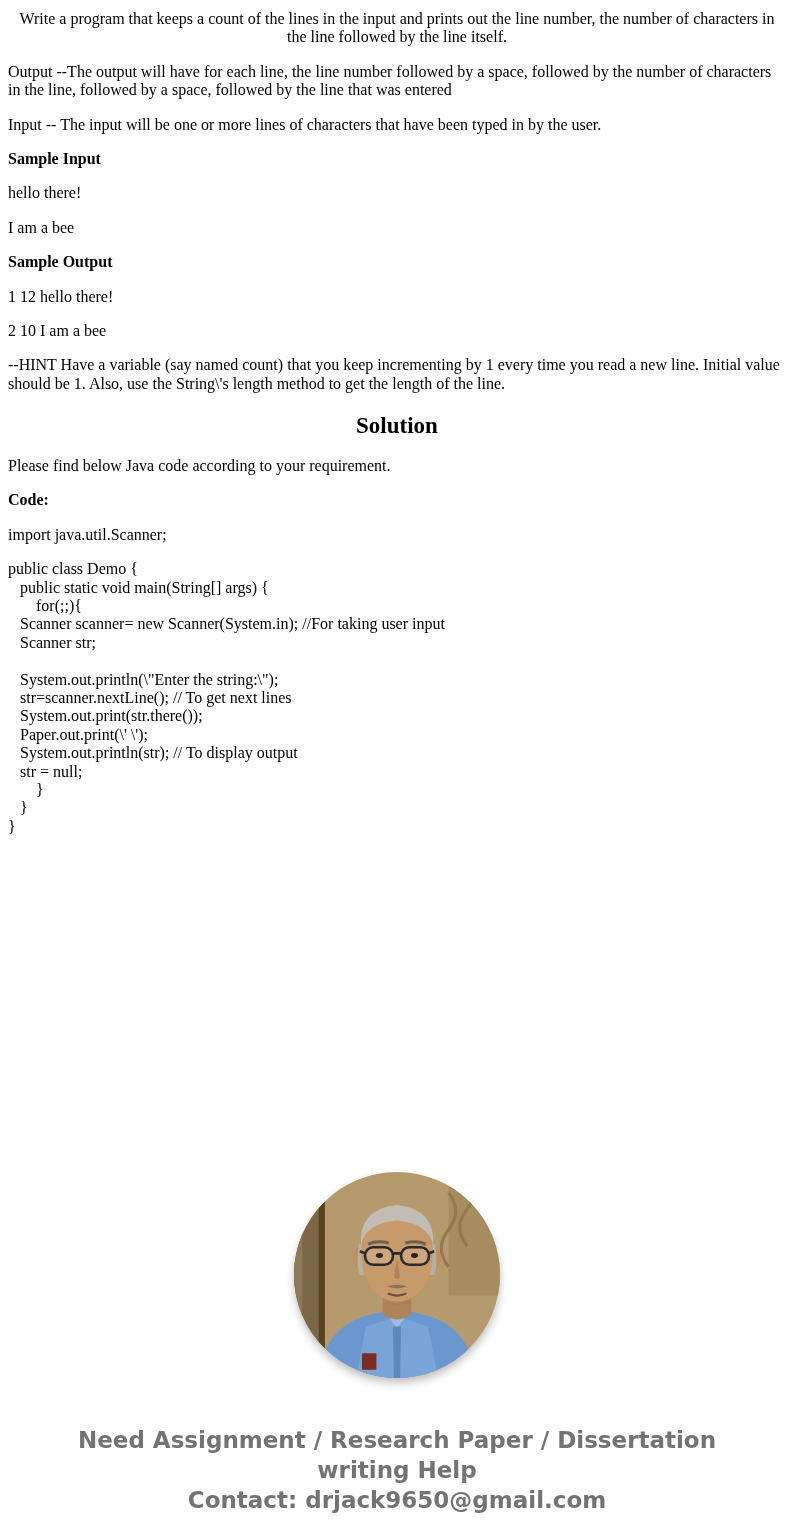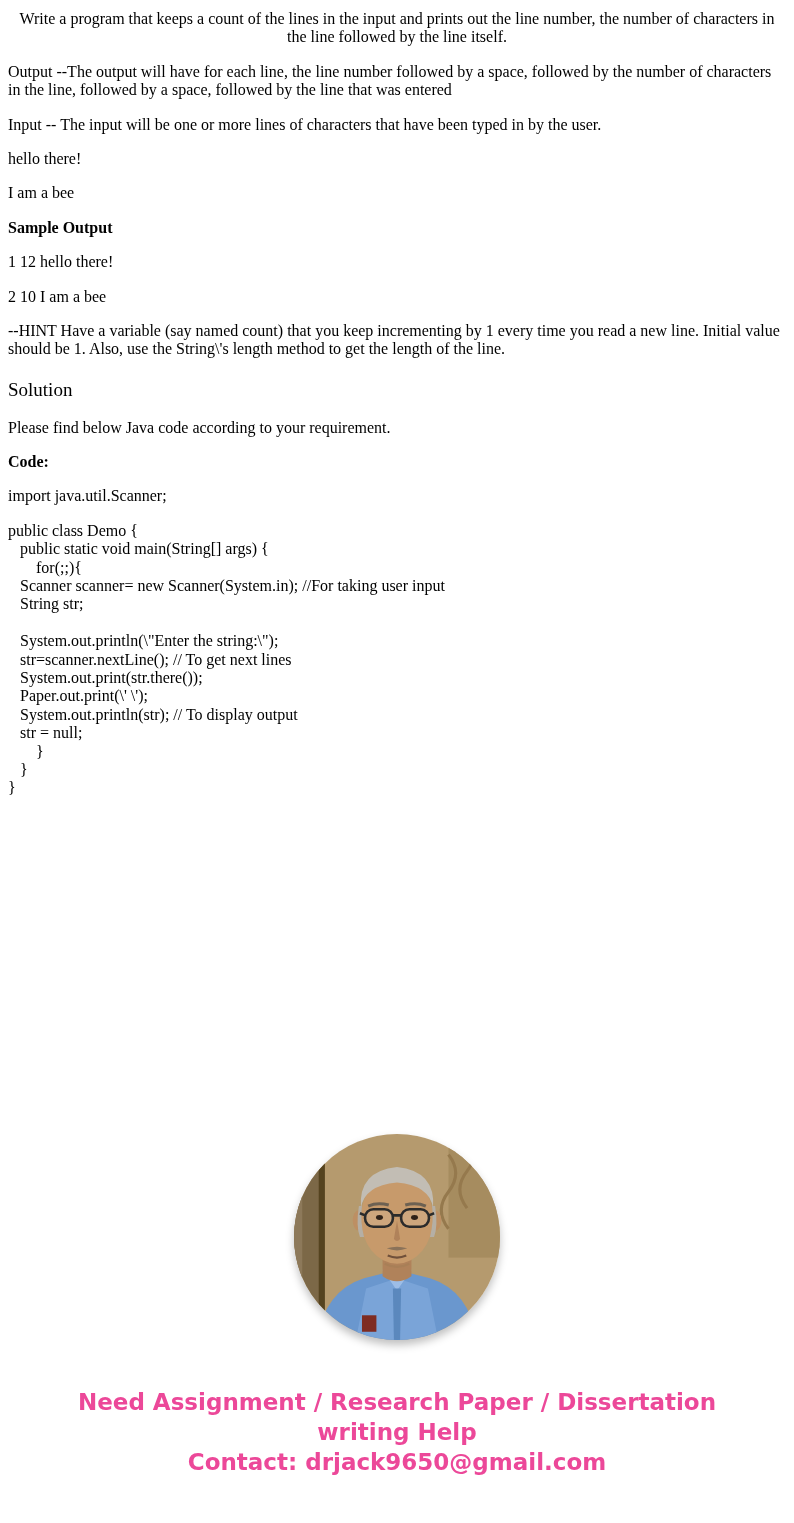--- a/index.html
+++ b/index.html
@@ -21,23 +21,24 @@
     line-height: 1.15;
   }
   main p:first-child {
     margin-top: 10px;
     text-align: center;
   }
   .bold {
     font-weight: bold;
   }
   h3.solution-heading {
-    font-size: 19px;
-    font-weight: normal;
+    font-size: 23px;
+    font-weight: bold;
     margin: 20px 0 18px 0;
+    text-align: center;
   }
   .code-block {
     margin: 12px 0;
   }
   .code-line {
     white-space: pre-wrap;
     line-height: 1.15;
     min-height: 1.15em;
     font-family: "Liberation Serif", serif;
     font-size: 16px;
@@ -56,38 +57,39 @@
     height: 100%;
   }
   .footer {
     margin-top: 48px;
     margin-bottom: 28px;
     text-align: center;
     font-family: "DejaVu Sans", sans-serif;
     font-weight: bold;
     font-size: 23px;
     line-height: 1.3;
-    color: #ec4899;
+    color: #737373;
   }
   .footer .help-line {
     max-width: 700px;
     margin: 0 auto;
   }
 </style>
 </head>
 <body>
 
 <main>
 
   <p>Write a program that keeps a count of the lines in the input and prints out the line number, the number of characters in the line followed by the line itself.</p>
 
   <p>Output --The output will have for each line, the line number followed by a space, followed by the number of characters in the line, followed by a space, followed by the line that was entered</p>
 
   <p>Input -- The input will be one or more lines of characters that have been typed in by the user.</p>
 
+  <p class="bold">Sample Input</p>
 
   <p>hello there!</p>
   <p>I am a bee</p>
 
   <p class="bold">Sample Output</p>
 
   <p>1 12 hello there!</p>
   <p>2 10 I am a bee</p>
 
   <p>--HINT Have a variable (say named count) that you keep incrementing by 1 every time you read a new line. Initial value should be 1. Also, use the String\'s length method to get the length of the line.</p>
@@ -98,21 +100,21 @@
 
   <p class="bold">Code:</p>
 
   <p>import java.util.Scanner;</p>
 
   <div class="code-block">
     <div class="code-line">public class Demo {</div>
     <div class="code-line">   public static void main(String[] args) {</div>
     <div class="code-line">       for(;;){</div>
     <div class="code-line">   Scanner scanner= new Scanner(System.in); //For taking user input</div>
-    <div class="code-line">   String str;</div>
+    <div class="code-line">   Scanner str;</div>
     <div class="code-line"></div>
     <div class="code-line">   System.out.println(\"Enter the string:\");</div>
     <div class="code-line">   str=scanner.nextLine(); // To get next lines</div>
     <div class="code-line">   System.out.print(str.there());</div>
     <div class="code-line">   Paper.out.print(\' \');</div>
     <div class="code-line">   System.out.println(str); // To display output</div>
     <div class="code-line">   str = null;</div>
     <div class="code-line">       }</div>
     <div class="code-line">   }</div>
     <div class="code-line">}</div>

